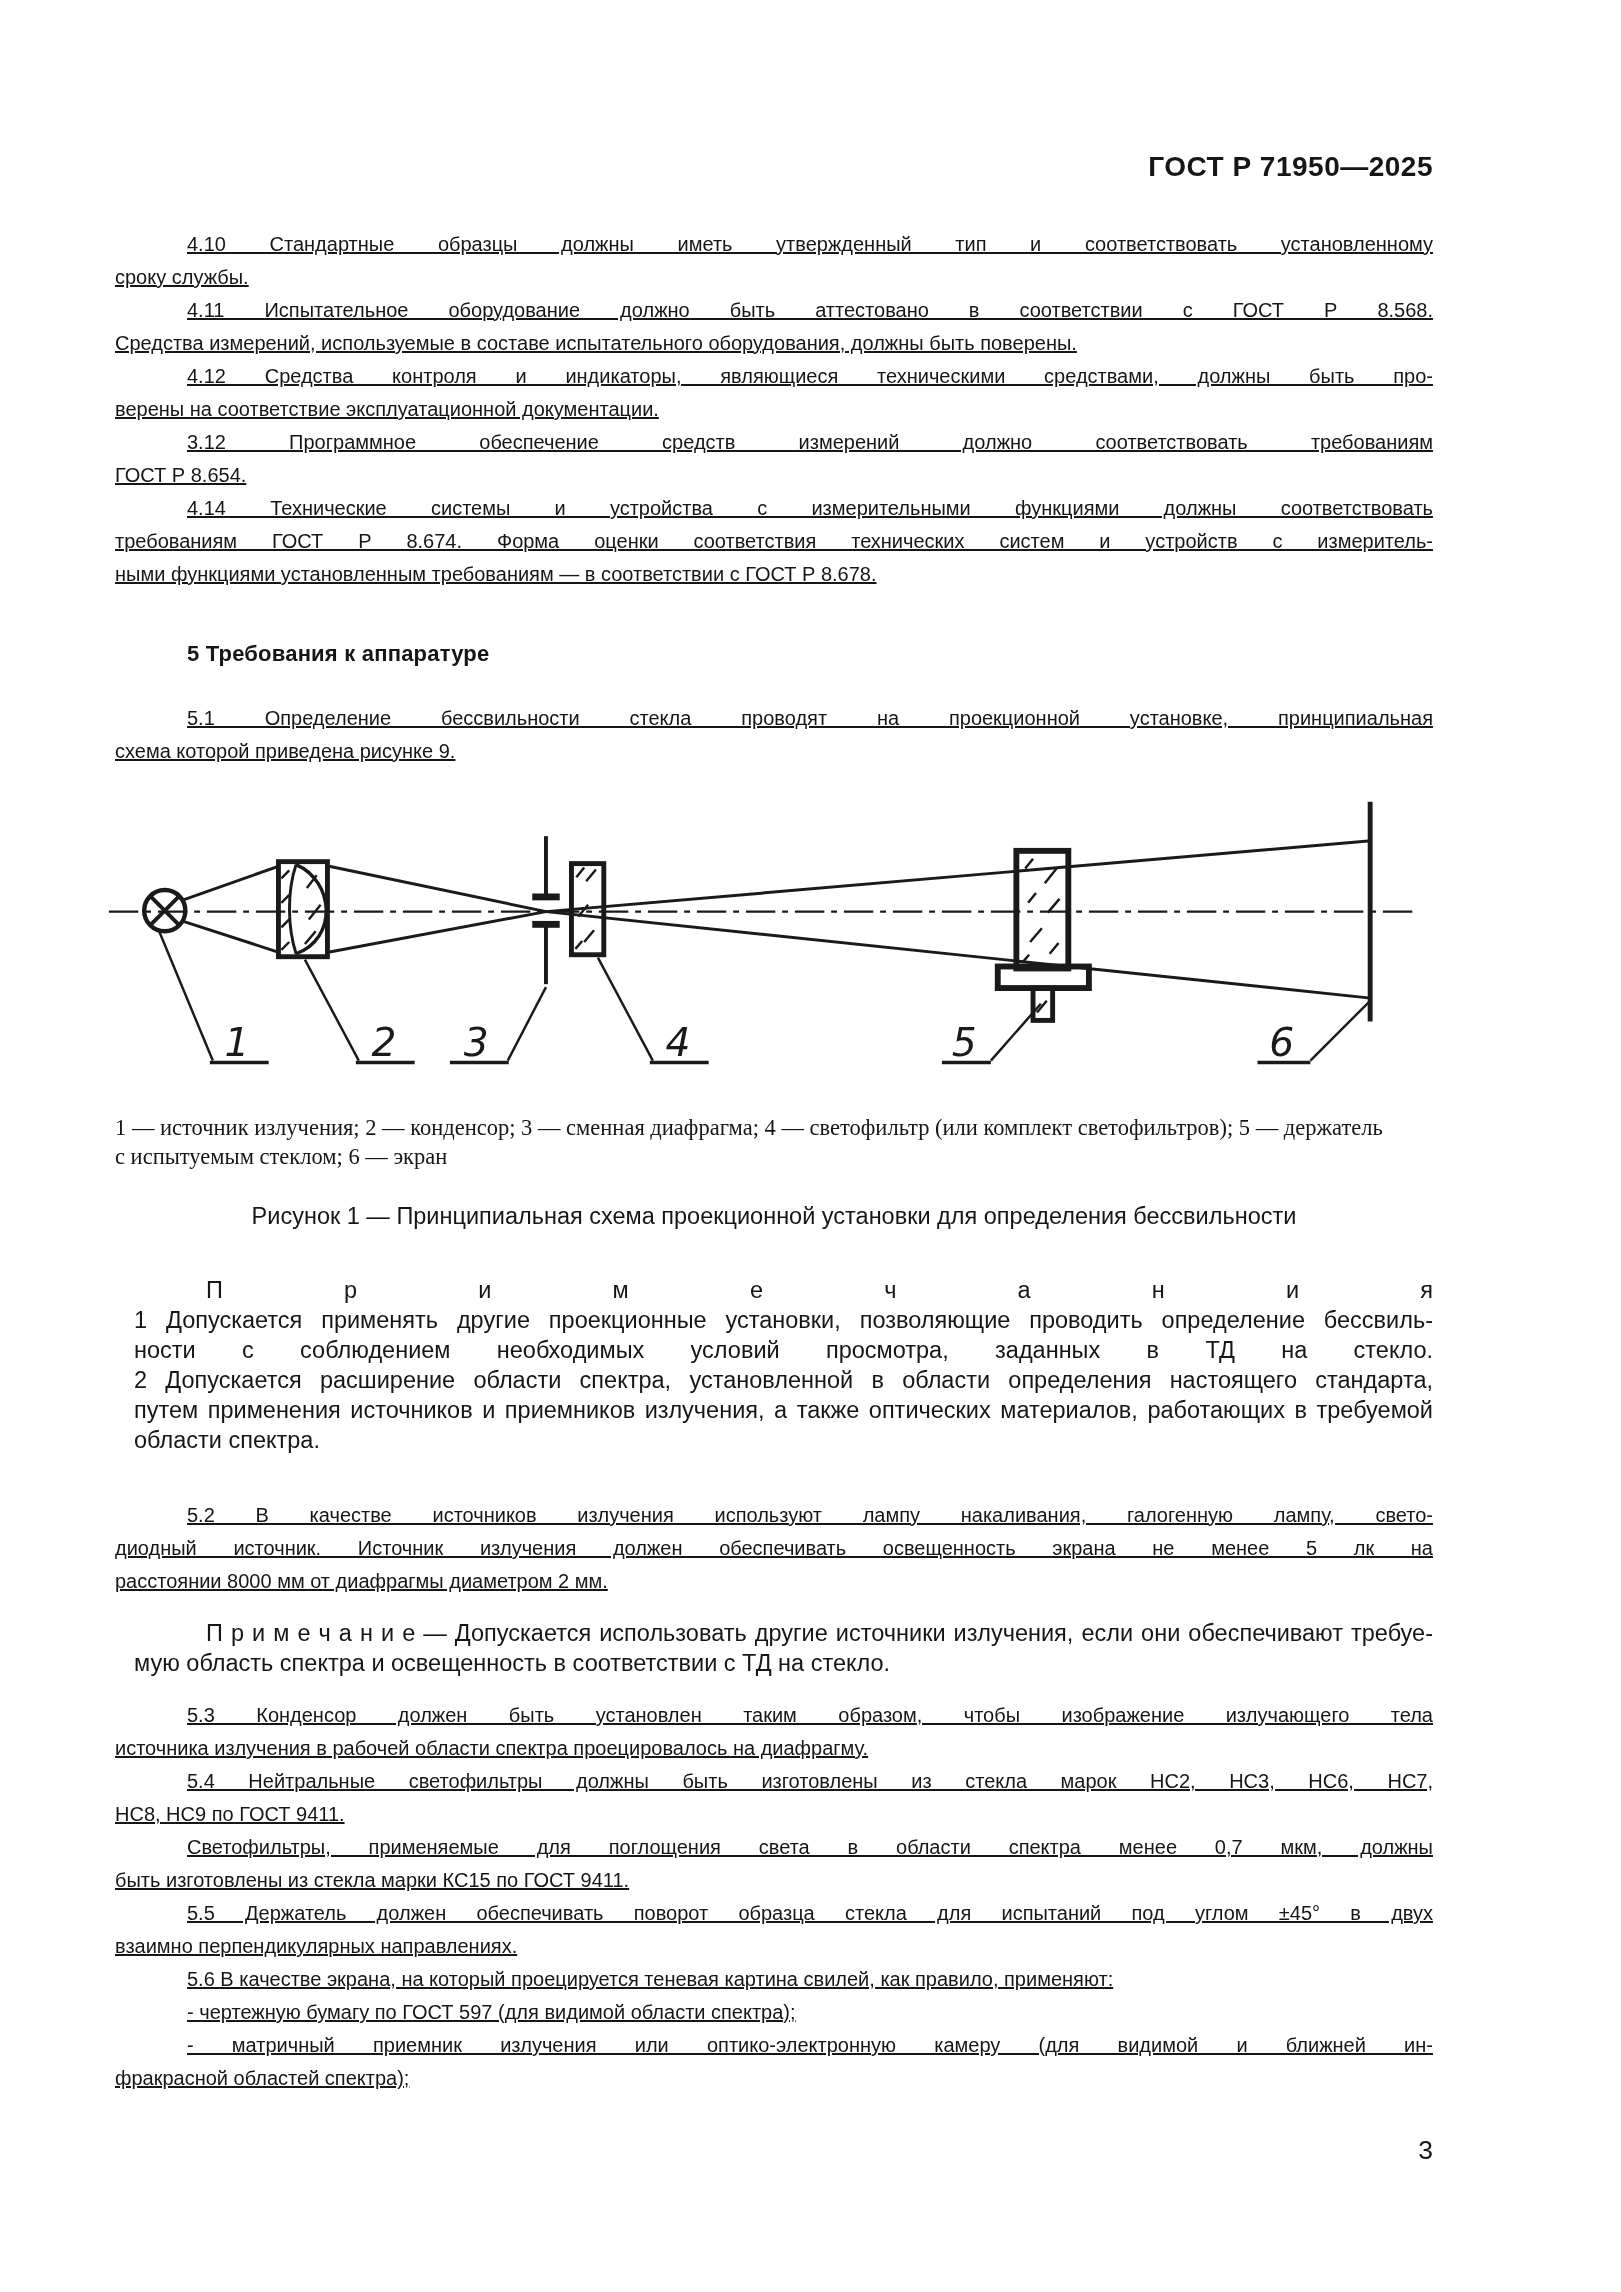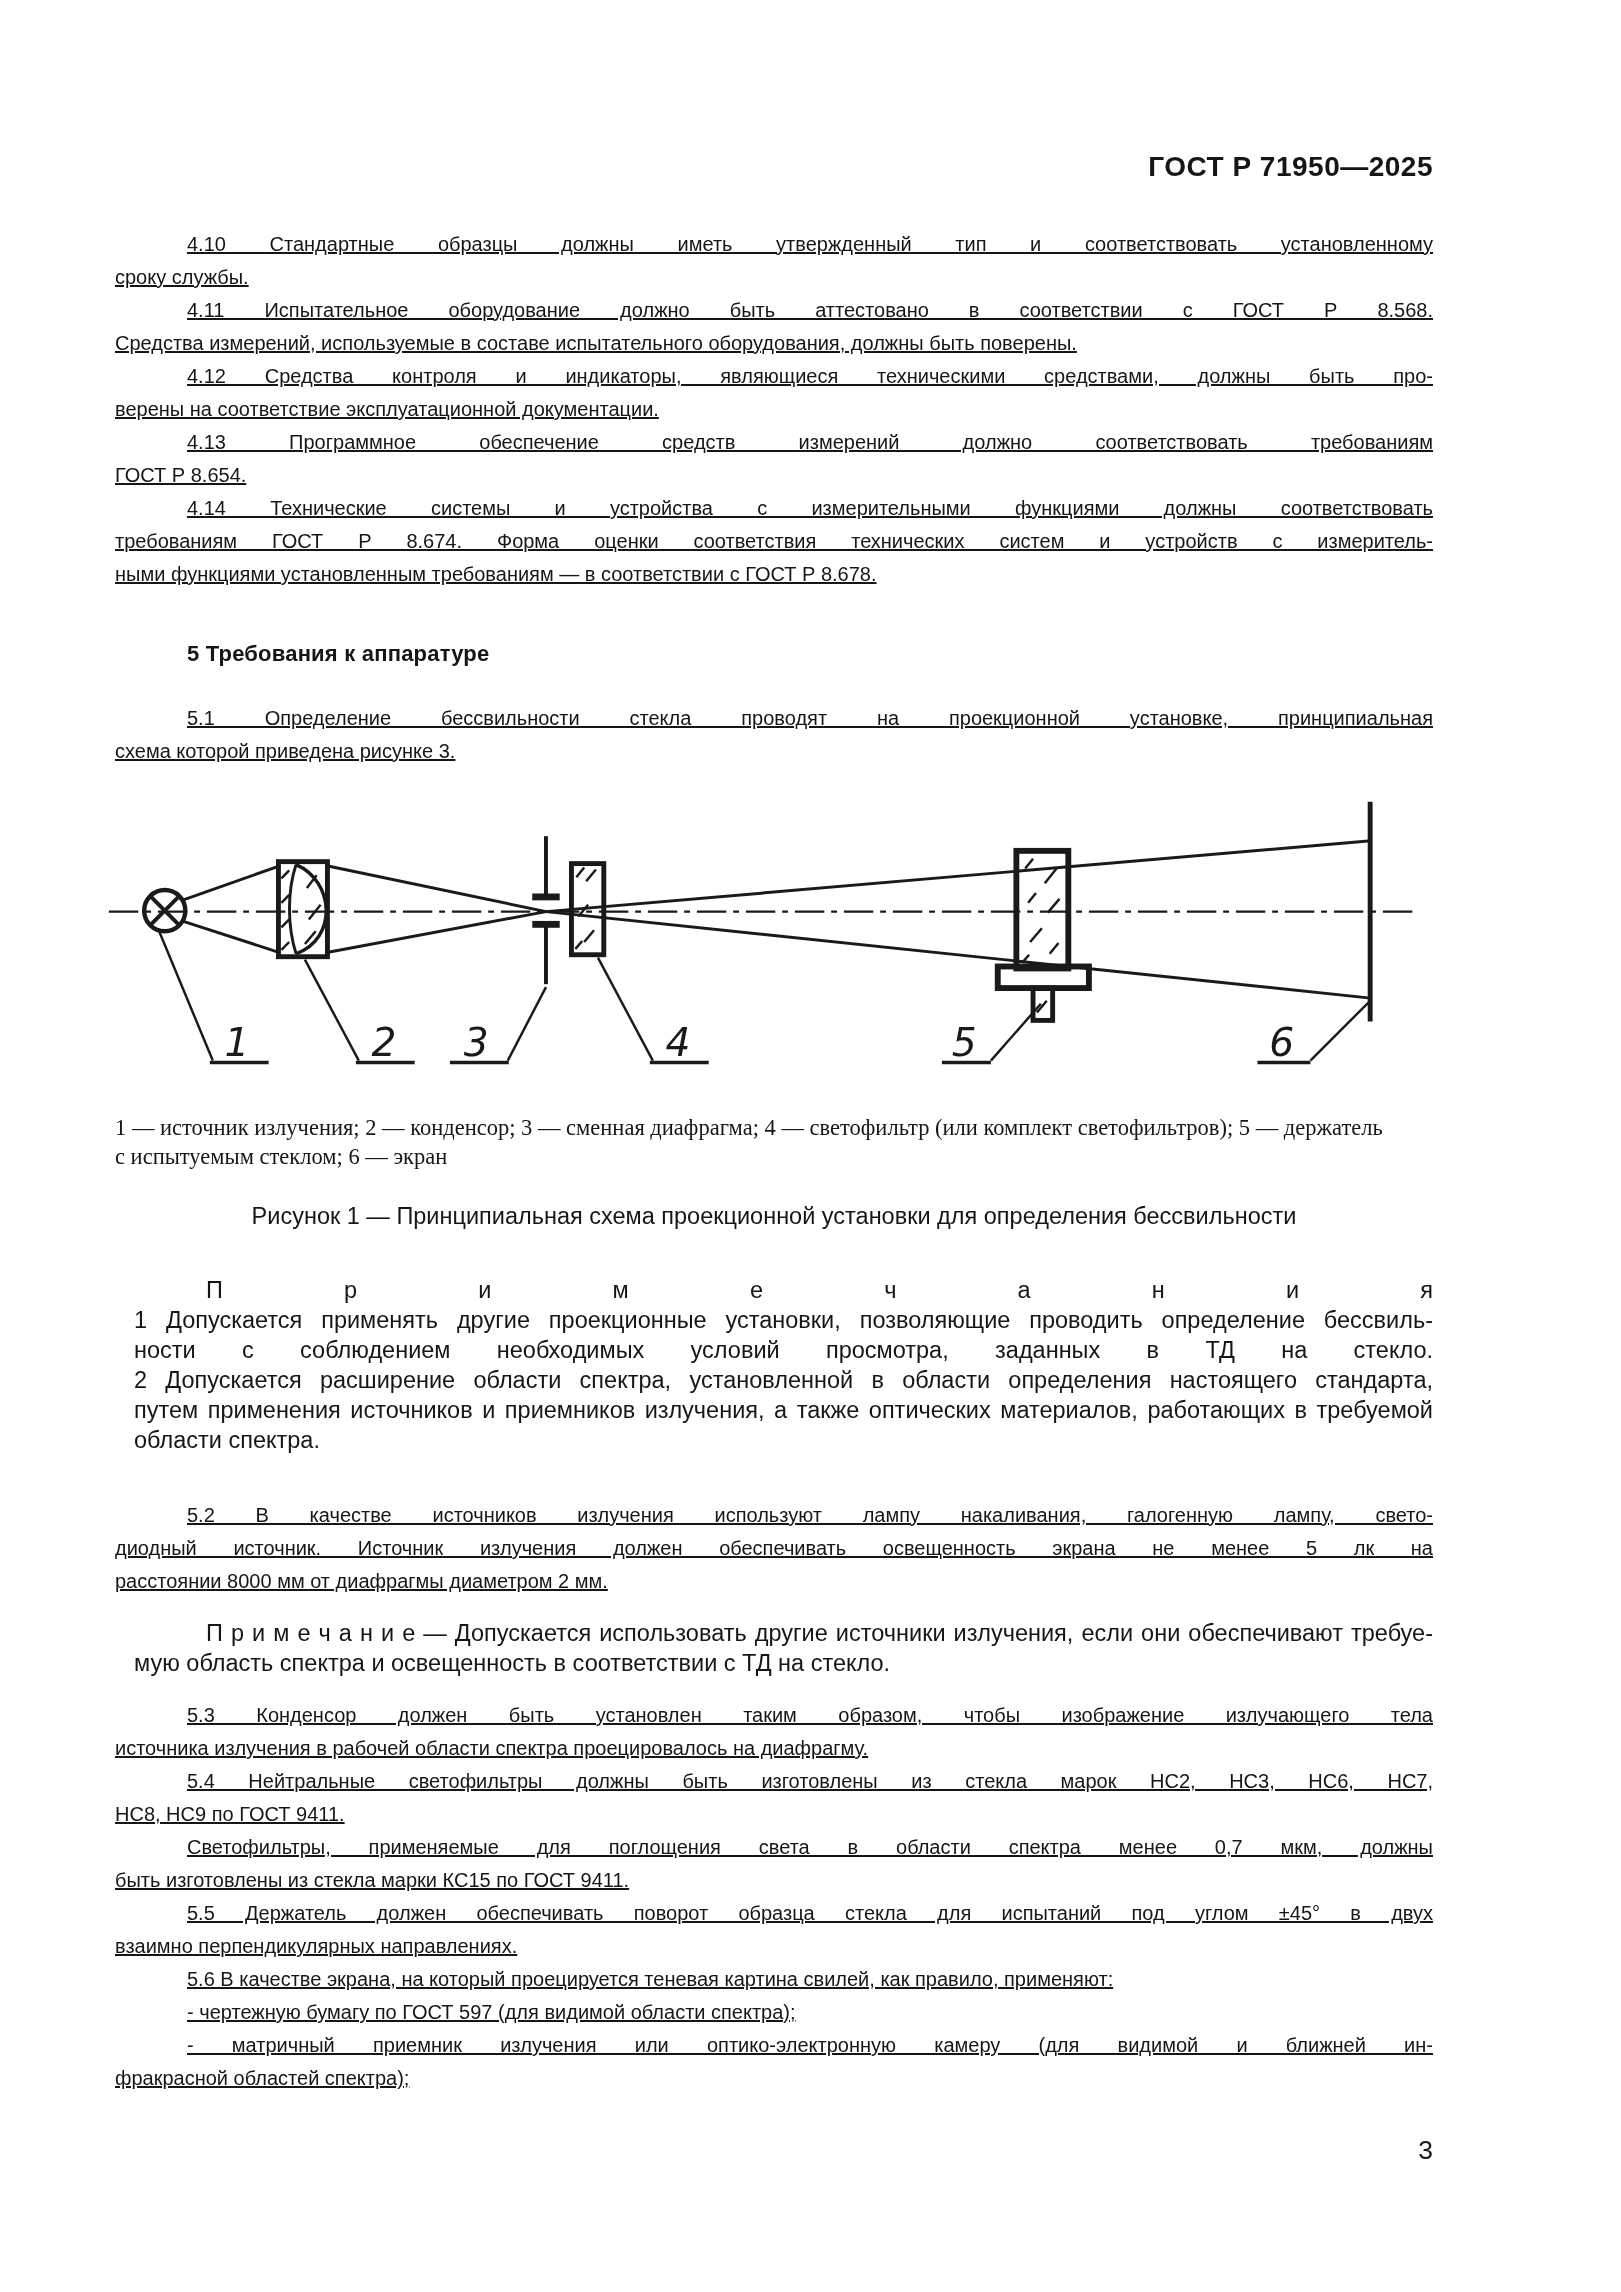--- a/index.html
+++ b/index.html
@@ -55,34 +55,34 @@
       </div>
     <div class="para">
         <div class="line just ind">4.11 Испытательное оборудование должно быть аттестовано в соответствии с ГОСТ Р 8.568.</div>
         <div class="line">Средства измерений, используемые в составе испытательного оборудования, должны быть поверены.</div>
       </div>
     <div class="para">
         <div class="line just ind">4.12 Средства контроля и индикаторы, являющиеся техническими средствами, должны быть про-</div>
         <div class="line">верены на соответствие эксплуатационной документации.</div>
       </div>
     <div class="para">
-        <div class="line just ind">4.13 Программное обеспечение средств измерений должно соответствовать требованиям</div>
+        <div class="line just ind">3.12 Программное обеспечение средств измерений должно соответствовать требованиям</div>
         <div class="line">ГОСТ Р 8.654.</div>
       </div>
     <div class="para">
         <div class="line just ind">4.14 Технические системы и устройства с измерительными функциями должны соответствовать</div>
         <div class="line just">требованиям ГОСТ Р 8.674. Форма оценки соответствия технических систем и устройств с измеритель-</div>
         <div class="line">ными функциями установленным требованиям — в соответствии с ГОСТ Р 8.678.</div>
       </div>
 
     <div class="heading">5 Требования к аппаратуре</div>
 
     <div class="para blk51">
         <div class="line just ind">5.1 Определение бессвильности стекла проводят на проекционной установке, принципиальная</div>
-        <div class="line">схема которой приведена рисунке 3.</div>
+        <div class="line">схема которой приведена рисунке 9.</div>
       </div>
 
     <div class="fig">
       <svg viewBox="0 0 1380 300" width="1353" height="294">
 
         <line class="ln" x1="20" y1="119" x2="1355" y2="119" stroke-width="2.5" stroke-dasharray="30 7 6 7"></line>
 
         <g>
           <line class="ln" x1="96" y1="107" x2="195" y2="72" stroke-width="3"></line>
           <line class="ln" x1="96" y1="129" x2="195" y2="161" stroke-width="3"></line>

